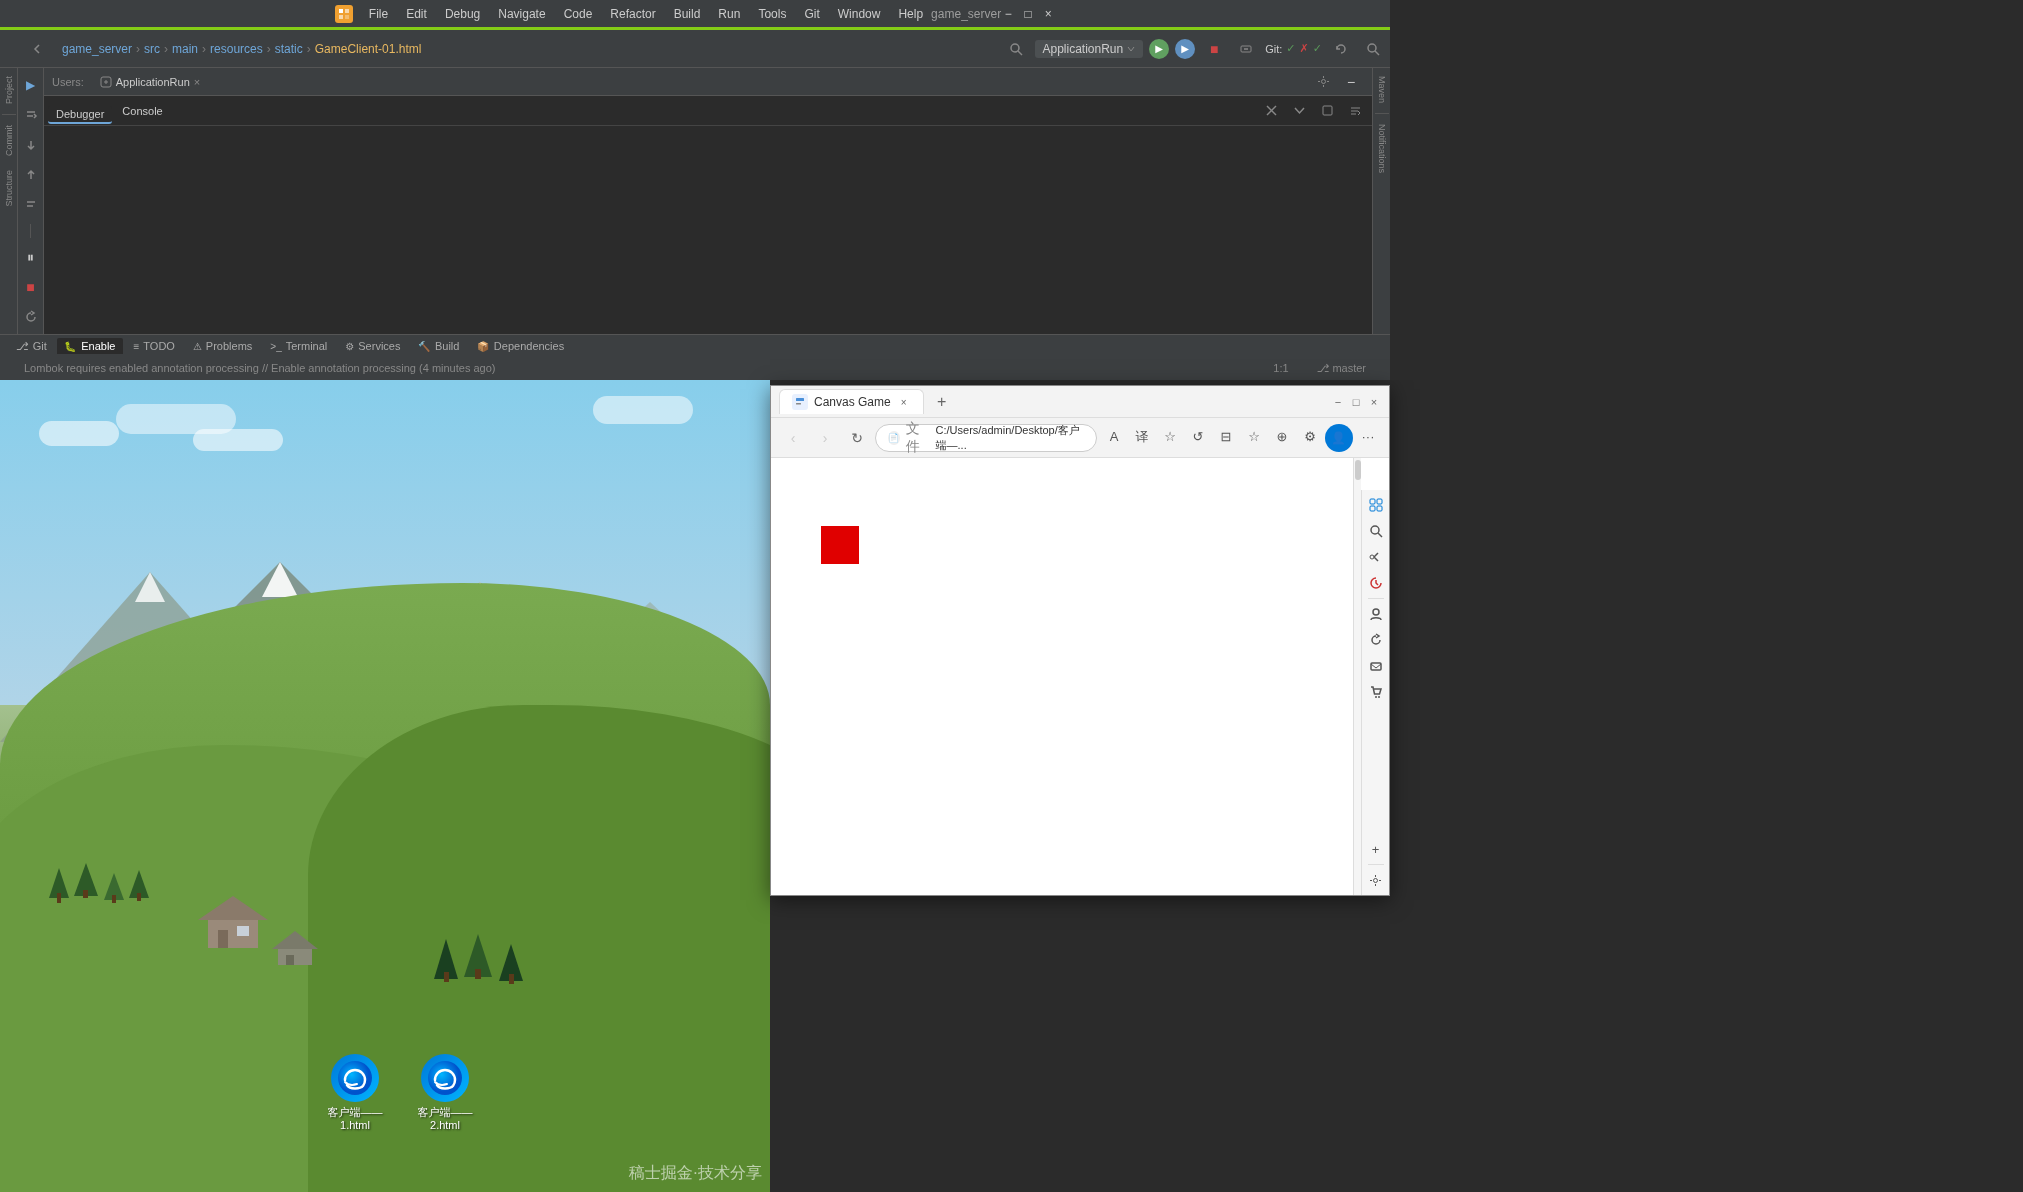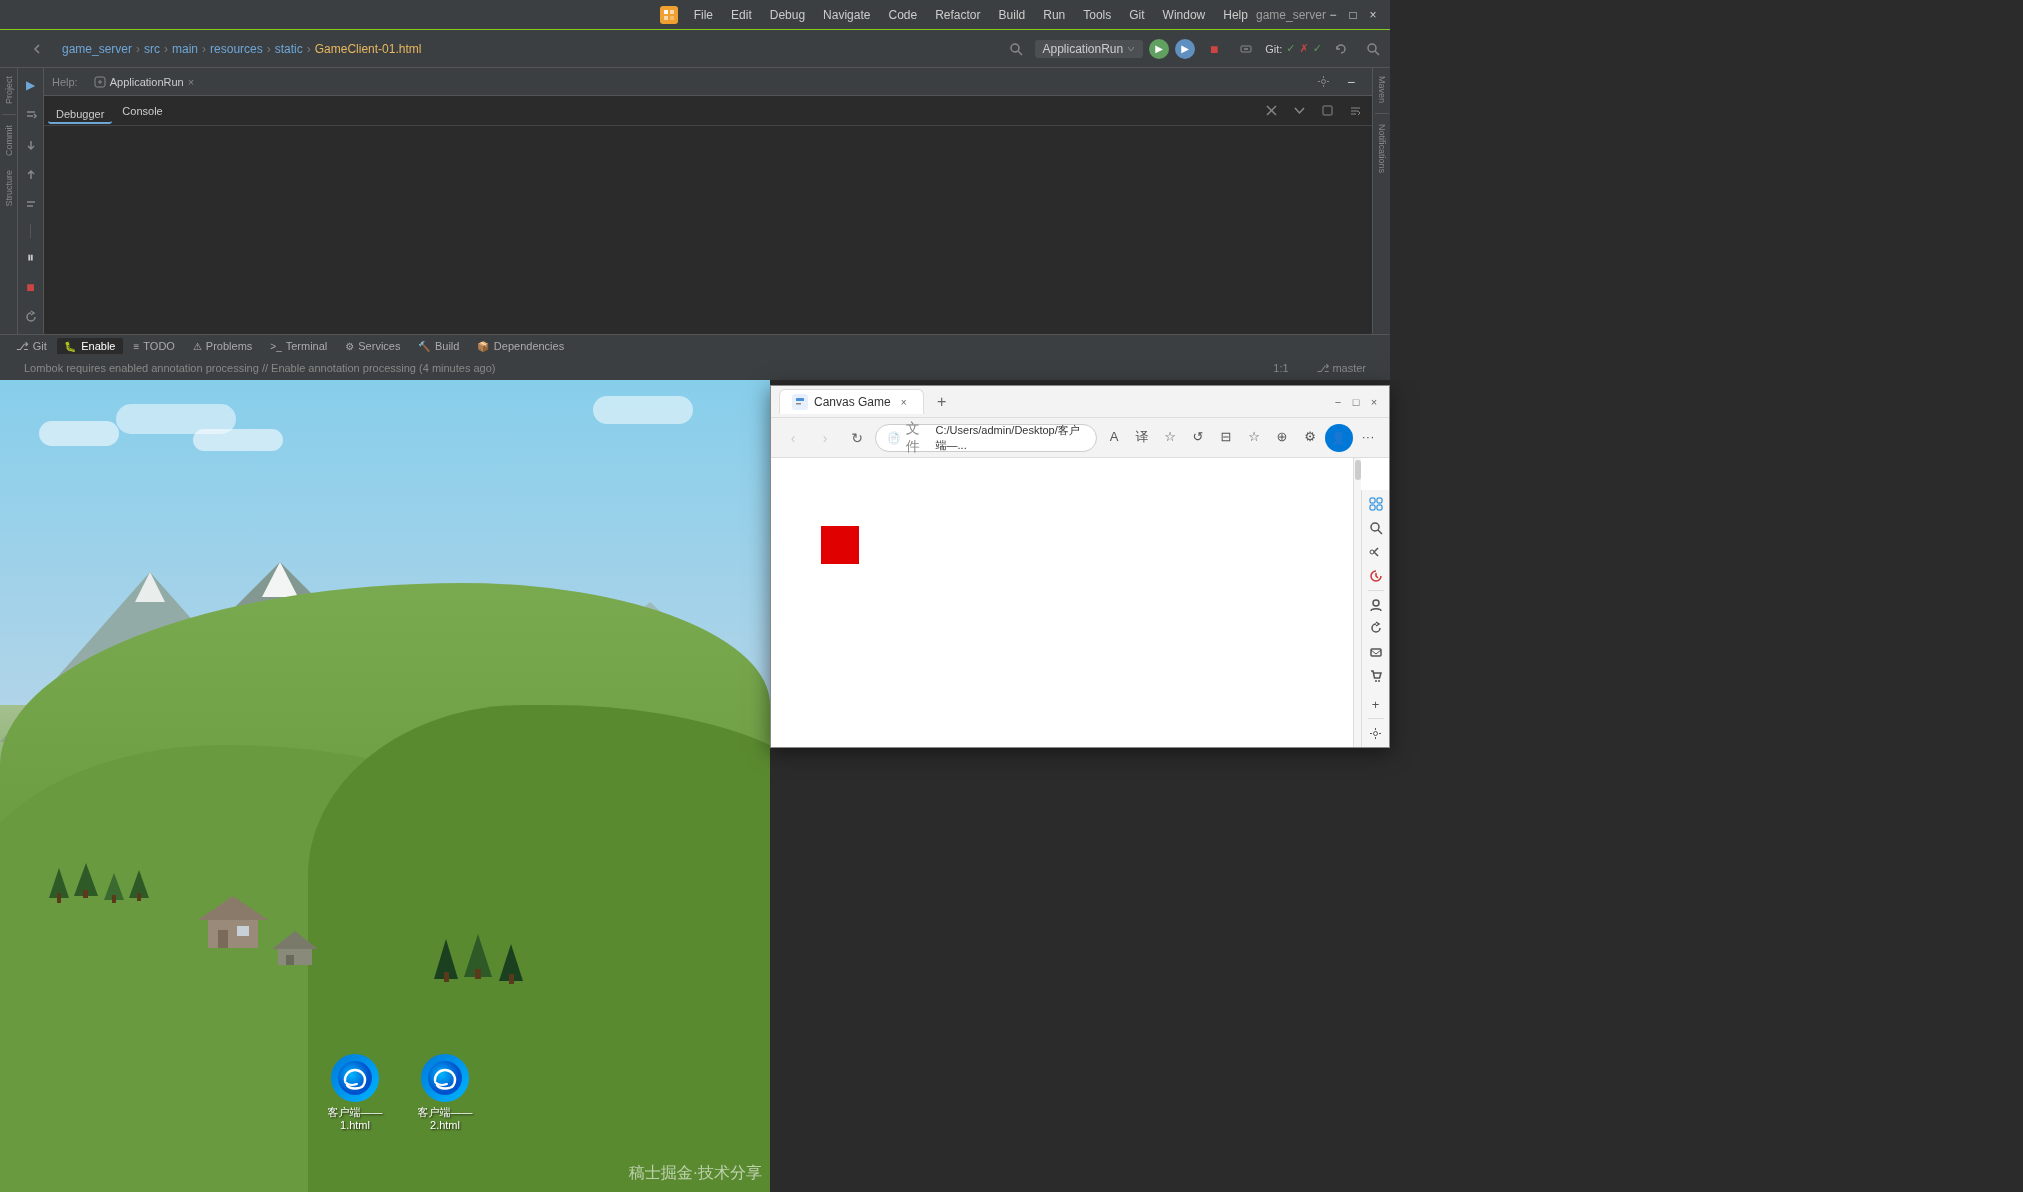--- a/index.html
+++ b/index.html
@@ -23,22 +23,22 @@
       display: flex;
       flex-direction: column;
     }
 
     .ide-titlebar {
       height: 30px;
       background: #3c3f41;
       display: flex;
       align-items: center;
       padding: 0 10px;
-      justify-content: flex-end;
-      border-bottom: 1px solid #84cc16;
+      justify-content: center;
+      border-bottom: 3px solid #84cc16;
     }
 
     .ide-titlebar-left {
       display: flex;
       align-items: center;
       gap: 8px;
     }
 
     .ide-logo {
       width: 18px;
@@ -306,21 +306,21 @@
       color: rgba(255,255,255,0.6);
       font-size: 16px;
     }
 
     
     .browser-window {
       position: absolute;
       top: 385px;
       left: 770px;
       width: 620px;
-      height: 363px;
+      height: 511px;
       background: white;
       border: 1px solid #888;
       box-shadow: 0 4px 20px rgba(0,0,0,0.5);
       display: flex;
       flex-direction: column;
     }
 
     .browser-titlebar {
       height: 32px;
       background: #f3f3f3;
@@ -721,21 +721,21 @@
             <circle cx="7" cy="7" r="1" fill="#888"></circle>
             <circle cx="7" cy="11" r="1" fill="#888"></circle>
           </svg>
       </button>
     </div>
 
     <div class="debug-panel">
 
       <div class="debug-header">
         <div class="debug-header-left">
-          <span class="debug-label">Help:</span>
+          <span class="debug-label">Users:</span>
           <div class="debug-tab">
             <svg width="12" height="12" viewBox="0 0 12 12">
                 <rect x="1" y="1" width="10" height="10" rx="2" stroke="#888" fill="none" stroke-width="1"></rect>
                 <path d="M4 6l4 0M6 4v4" stroke="#888" stroke-width="1"></path>
               </svg>
             <span>ApplicationRun</span>
             <span style="color:#888;cursor:pointer;font-size:11px;">×</span>
           </div>
         </div>
         <div class="debug-header-right">

